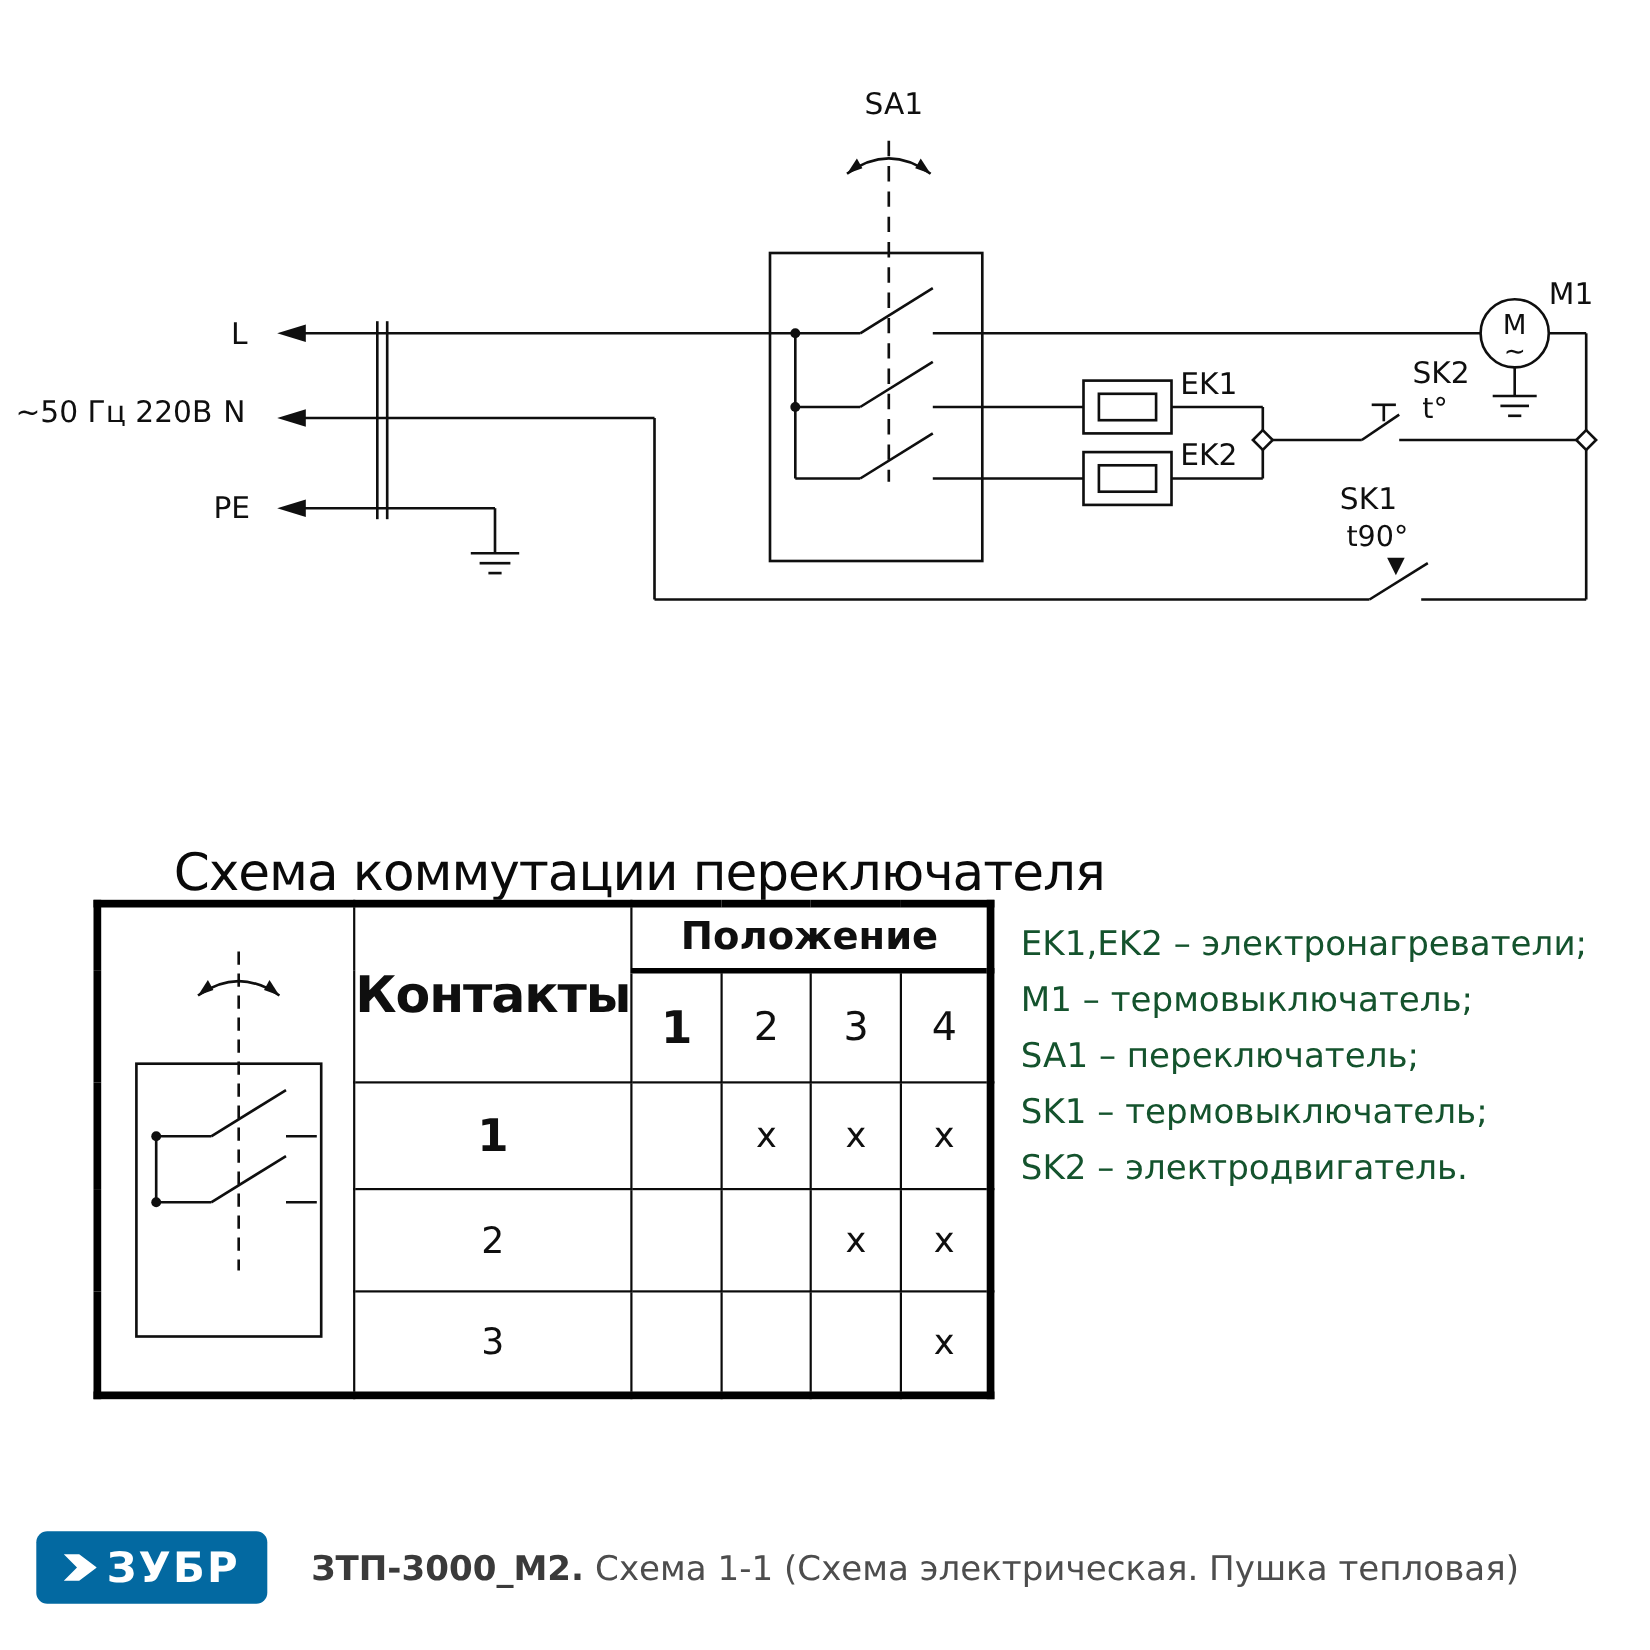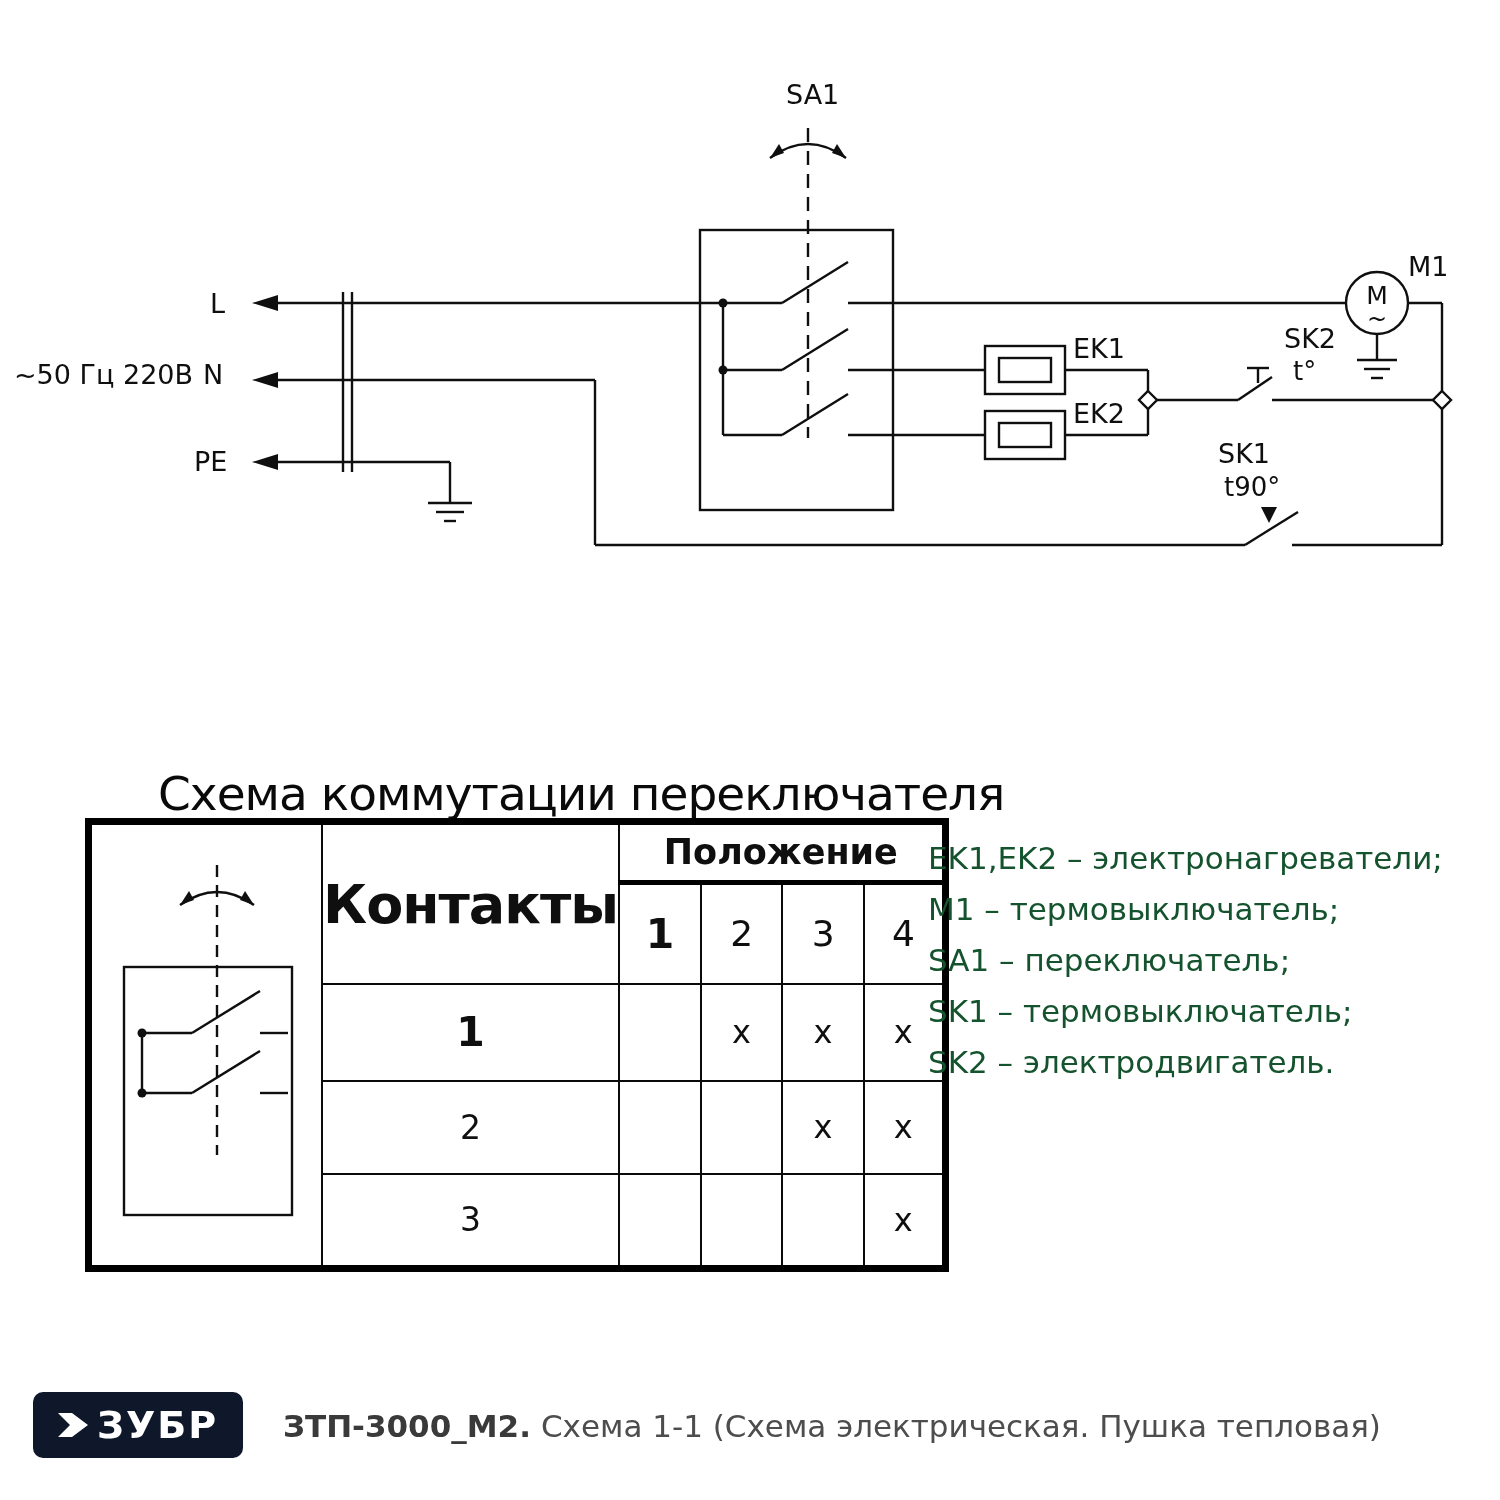--- a/index.html
+++ b/index.html
@@ -19,42 +19,42 @@
     position:absolute; left:158px; top:730px;
     font-size:47px; font-weight:500; letter-spacing:-1px; color:#0a0a0a;
     white-space:nowrap;
     margin-top:36px;
   }
 
   .ctable-wrap { position:absolute; left:85px; top:818px; }
   table.ctable { border-collapse:collapse; border:7px solid #000; table-layout:fixed; background:#fff; }
   table.ctable td { border:2px solid #0a0a0a; text-align:center; vertical-align:middle; padding:0; }
   .cell-switch  { width:233px; }
-  .cell-contacts{ width:225px; font-size:54px; font-weight:600; letter-spacing:-1px;margin-left:15px; }
+  .cell-contacts{ width:225px; font-size:46px; font-weight:600; letter-spacing:-1px;margin-left:15px; }
   .cell-poshdr  { font-size:35px; font-weight:600; border-bottom:5px solid #000 !important; }
   .col-pos { width:81px; }
   tr.r-pos  { height:60px; }
   tr.r-nums { height:100px; }
   tr.r-d1   { height:95px; }
   tr.r-d2   { height:92px; }
   tr.r-d3   { height:93px; }
   .cell-num   { font-size:36px; font-weight:400; }
   .cell-num.first { font-size:41px; font-weight:700; }
   .cell-contact.big   { font-size:41px; font-weight:700; }
   .cell-contact.small { font-size:33px; font-weight:500; }
   .cell-mark { font-size:32px; font-weight:500; }
 
   .legend {
     position:absolute; left:928px; top:833px;
     font-size:31px; line-height:51px; color:#14532d; white-space:nowrap;
   }
 
   .footer-logo {
     position:absolute; left:33px; top:1392px; width:210px; height:66px;
-    background:#0f172a; border-radius:10px;
+    background:#0369a1; border-radius:10px;
     display:flex; align-items:center; justify-content:center; gap:9px;
   }
   .logo-text { color:#fff; font-size:38px; font-weight:800; letter-spacing:2px; }
   .footer-line {
     position:absolute; left:283px; top:1408px;
     font-size:31px; color:#4d4d4d; white-space:nowrap;
   }
   .footer-line .model { font-weight:700; color:#3a3a3a; margin-right:10px; }
 </style>
 </head>

